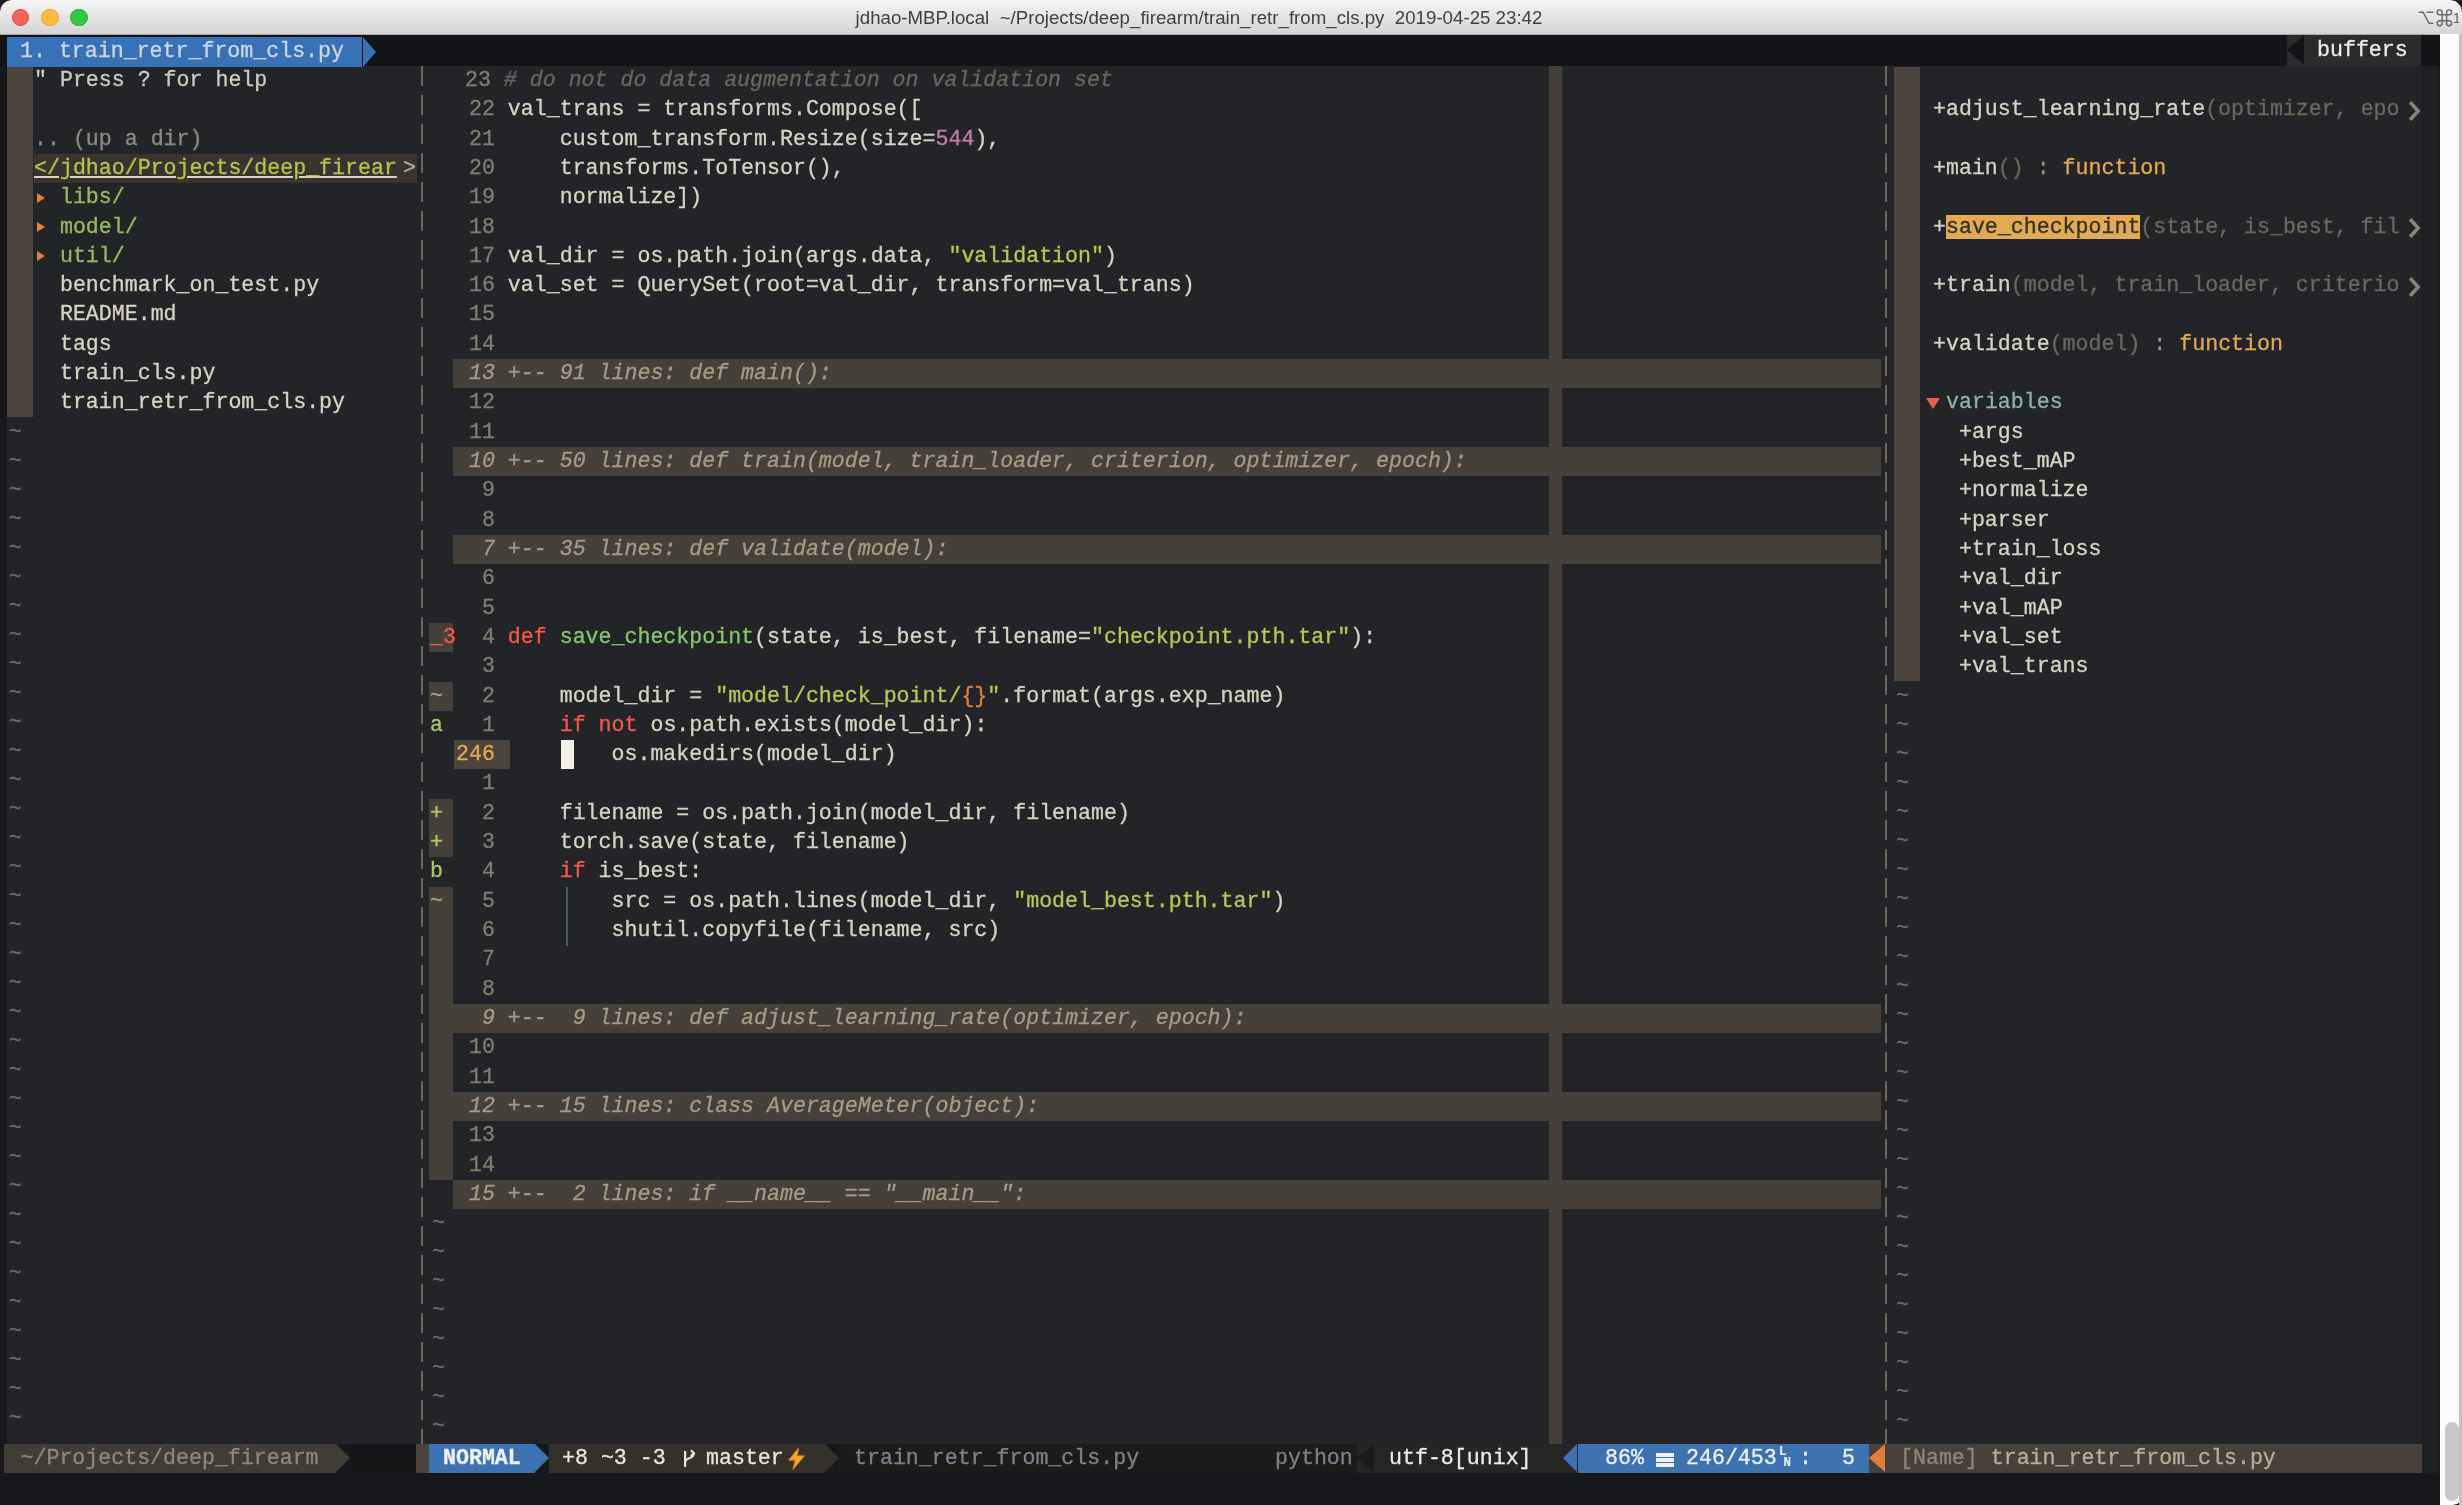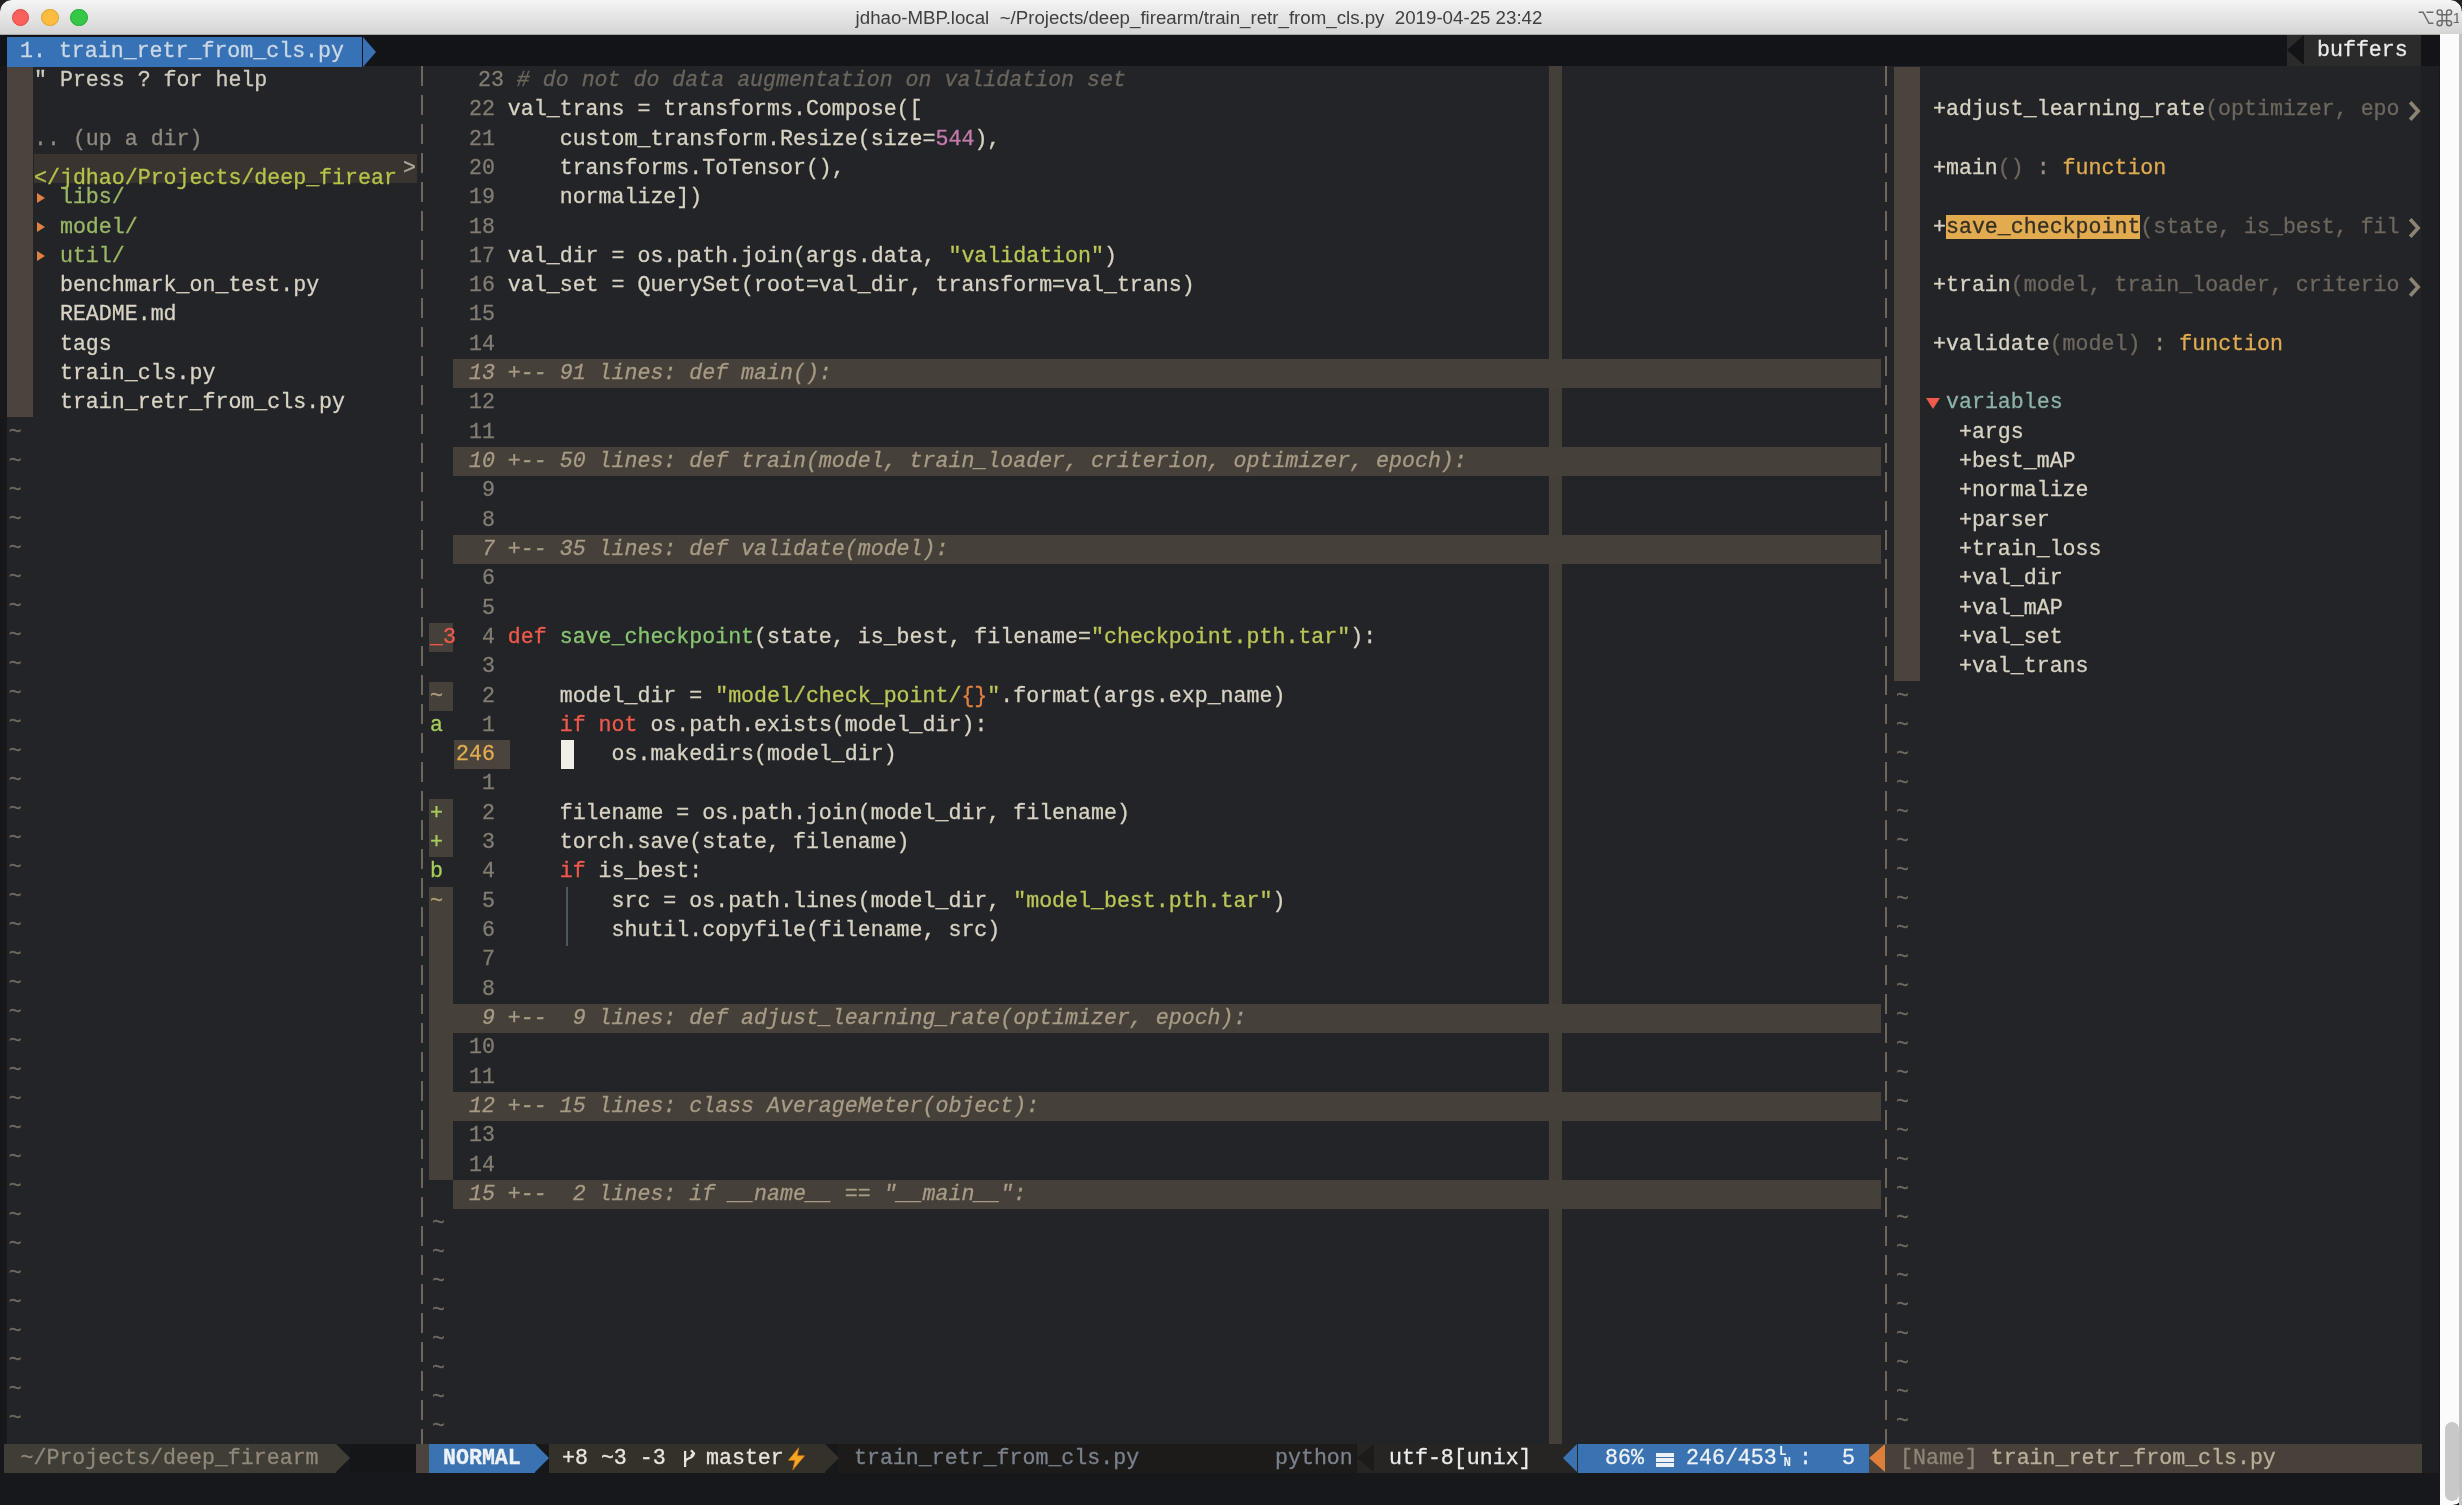--- a/index.html
+++ b/index.html
@@ -26,21 +26,21 @@
 <div class="abs" style="left:429px;top:623px;width:23.5px;height:29px;background:#454039;"></div>
 <div class="abs" style="left:429px;top:682px;width:23.5px;height:29px;background:#454039;"></div>
 <div class="abs" style="left:429px;top:799px;width:23.5px;height:29px;background:#454039;"></div>
 <div class="abs" style="left:429px;top:828px;width:23.5px;height:29px;background:#454039;"></div>
 <div class="abs" style="left:429px;top:887px;width:23.5px;height:293px;background:#454039;"></div>
 <div class="abs" style="left:454px;top:740px;width:56px;height:29px;background:#4a443d;"></div>
 <div class="abs" style="left:421px;top:66px;width:2.2px;height:1378px;background:repeating-linear-gradient(180deg,#6e665a 0px,#6e665a 20px,transparent 20px,transparent 29px)"></div>
 <div class="abs" style="left:1885px;top:66px;width:2.2px;height:1378px;background:repeating-linear-gradient(180deg,#6e665a 0px,#6e665a 20px,transparent 20px,transparent 29px)"></div>
 <div class="abs" style="left:566px;top:887px;width:2.2px;height:59px;background:#4b5a60;"></div>
 <div class="abs" style="left:561px;top:740px;width:13px;height:29px;background:#f2efe6;"></div>
-<div class="r" style="left:465px;top:66px;"><span style="color:#837d71"> 23 </span><span class="it" style="color:#6a655c"># do not do data augmentation on validation set</span></div>
+<div class="r" style="left:452px;top:66px;"><span style="color:#837d71"> 23 </span><span class="it" style="color:#6a655c"># do not do data augmentation on validation set</span></div>
 <div class="r" style="left:456px;top:95px;"><span style="color:#837d71"> 22 </span><span style="color:#d8d3c2">val_trans = transforms.Compose([</span></div>
 <div class="r" style="left:456px;top:125px;"><span style="color:#837d71"> 21 </span><span style="color:#d8d3c2">    custom_transform.Resize(size=</span><span style="color:#c57caa">544</span><span style="color:#d8d3c2">),</span></div>
 <div class="r" style="left:456px;top:154px;"><span style="color:#837d71"> 20 </span><span style="color:#d8d3c2">    transforms.ToTensor(),</span></div>
 <div class="r" style="left:456px;top:183px;"><span style="color:#837d71"> 19 </span><span style="color:#d8d3c2">    normalize])</span></div>
 <div class="r" style="left:456px;top:213px;"><span style="color:#837d71"> 18 </span></div>
 <div class="r" style="left:456px;top:242px;"><span style="color:#837d71"> 17 </span><span style="color:#d8d3c2">val_dir = os.path.join(args.data, </span><span style="color:#bbc655">"validation"</span><span style="color:#d8d3c2">)</span></div>
 <div class="r" style="left:456px;top:271px;"><span style="color:#837d71"> 16 </span><span style="color:#d8d3c2">val_set = QuerySet(root=val_dir, transform=val_trans)</span></div>
 <div class="r" style="left:456px;top:300px;"><span style="color:#837d71"> 15 </span></div>
 <div class="r" style="left:456px;top:330px;"><span style="color:#837d71"> 14 </span></div>
 <div class="r" style="left:456px;top:359px;"><span class="it" style="color:#a69b86"> 13 +-- 91 lines: def main():</span></div>
@@ -75,21 +75,21 @@
 <div class="r" style="left:430px;top:623px;"><span style="color:#f2594b">_3</span></div>
 <div class="r" style="left:430px;top:682px;"><span style="color:#ac9f78">~</span></div>
 <div class="r" style="left:430px;top:711px;"><span style="color:#a8cc5c">a</span></div>
 <div class="r" style="left:430px;top:799px;"><span style="color:#a8cc5c">+</span></div>
 <div class="r" style="left:430px;top:828px;"><span style="color:#a8cc5c">+</span></div>
 <div class="r" style="left:430px;top:857px;"><span style="color:#a8cc5c">b</span></div>
 <div class="r" style="left:430px;top:887px;"><span style="color:#ac9f78">~</span></div>
 <div class="r" style="left:432px;top:1209px;height:235px;color:#6f6b63">~<br>~<br>~<br>~<br>~<br>~<br>~<br>~</div>
 <div class="r" style="left:34px;top:66px;"><span style="color:#cfccbe">" Press ? for help</span></div>
 <div class="r" style="left:34px;top:125px;"><span style="color:#8f8b81">.. (up a dir)</span></div>
-<div class="r" style="left:34px;top:164px;"><span style="color:#b6c349">&lt;/jdhao/Projects/deep_firear</span></div>
+<div class="r" style="left:34px;top:154px;text-decoration:underline;"><span style="color:#b6c349">&lt;/jdhao/Projects/deep_firear</span></div>
 <div class="r" style="left:403px;top:154px;"><span style="color:#b0aa9c">&gt;</span></div>
 <div class="r" style="left:34px;top:183px;"><span style="color:#9ab764">  libs/</span></div>
 <div class="r" style="left:34px;top:213px;"><span style="color:#9ab764">  model/</span></div>
 <div class="r" style="left:34px;top:242px;"><span style="color:#9ab764">  util/</span></div>
 <div class="r" style="left:34px;top:271px;"><span style="color:#d8d3c2">  benchmark_on_test.py</span></div>
 <div class="r" style="left:34px;top:300px;"><span style="color:#d8d3c2">  README.md</span></div>
 <div class="r" style="left:34px;top:330px;"><span style="color:#d8d3c2">  tags</span></div>
 <div class="r" style="left:34px;top:359px;"><span style="color:#d8d3c2">  train_cls.py</span></div>
 <div class="r" style="left:34px;top:388px;"><span style="color:#d8d3c2">  train_retr_from_cls.py</span></div>
 <div class="abs" style="left:37px;top:193px;width:0;height:0;border-left:8px solid #e08141;border-top:5.1px solid transparent;border-bottom:5.1px solid transparent"></div>

